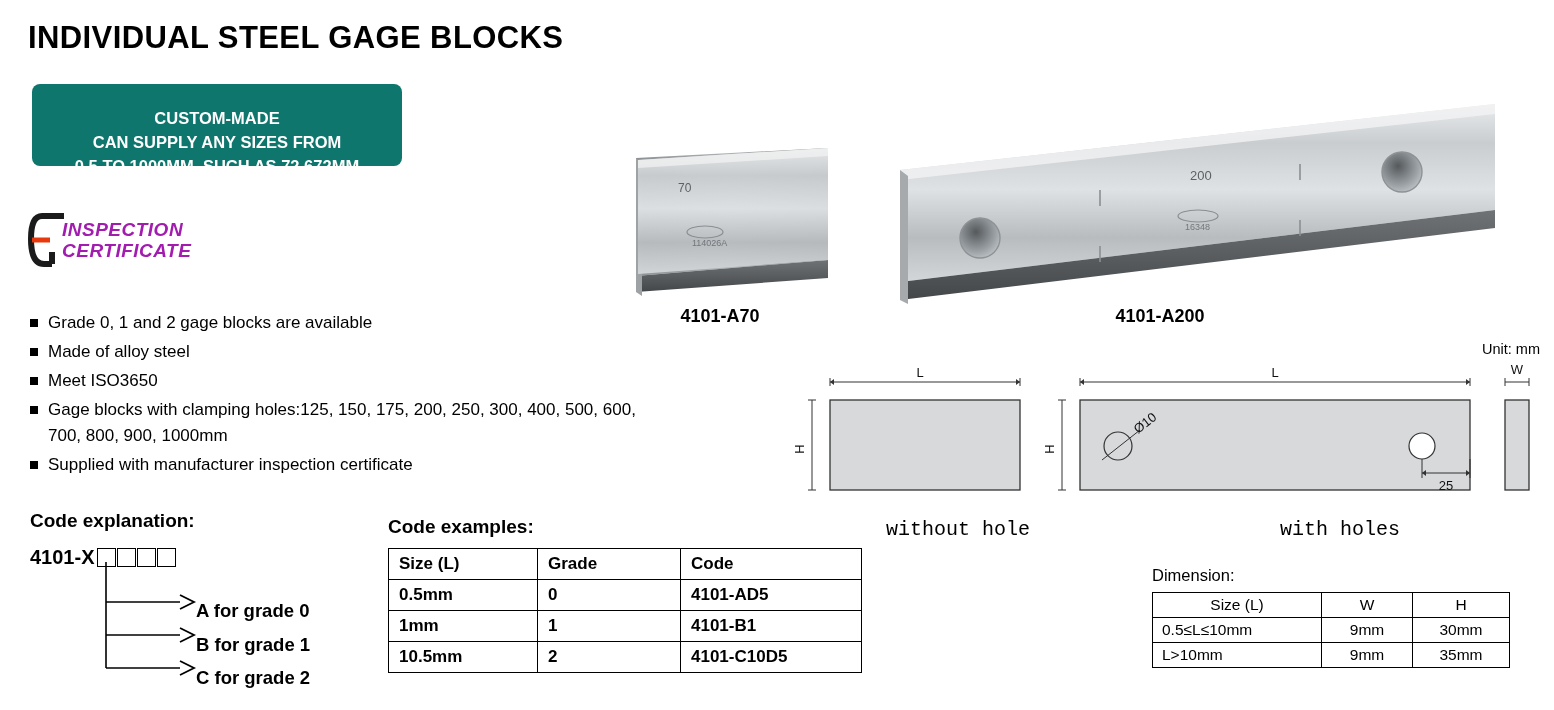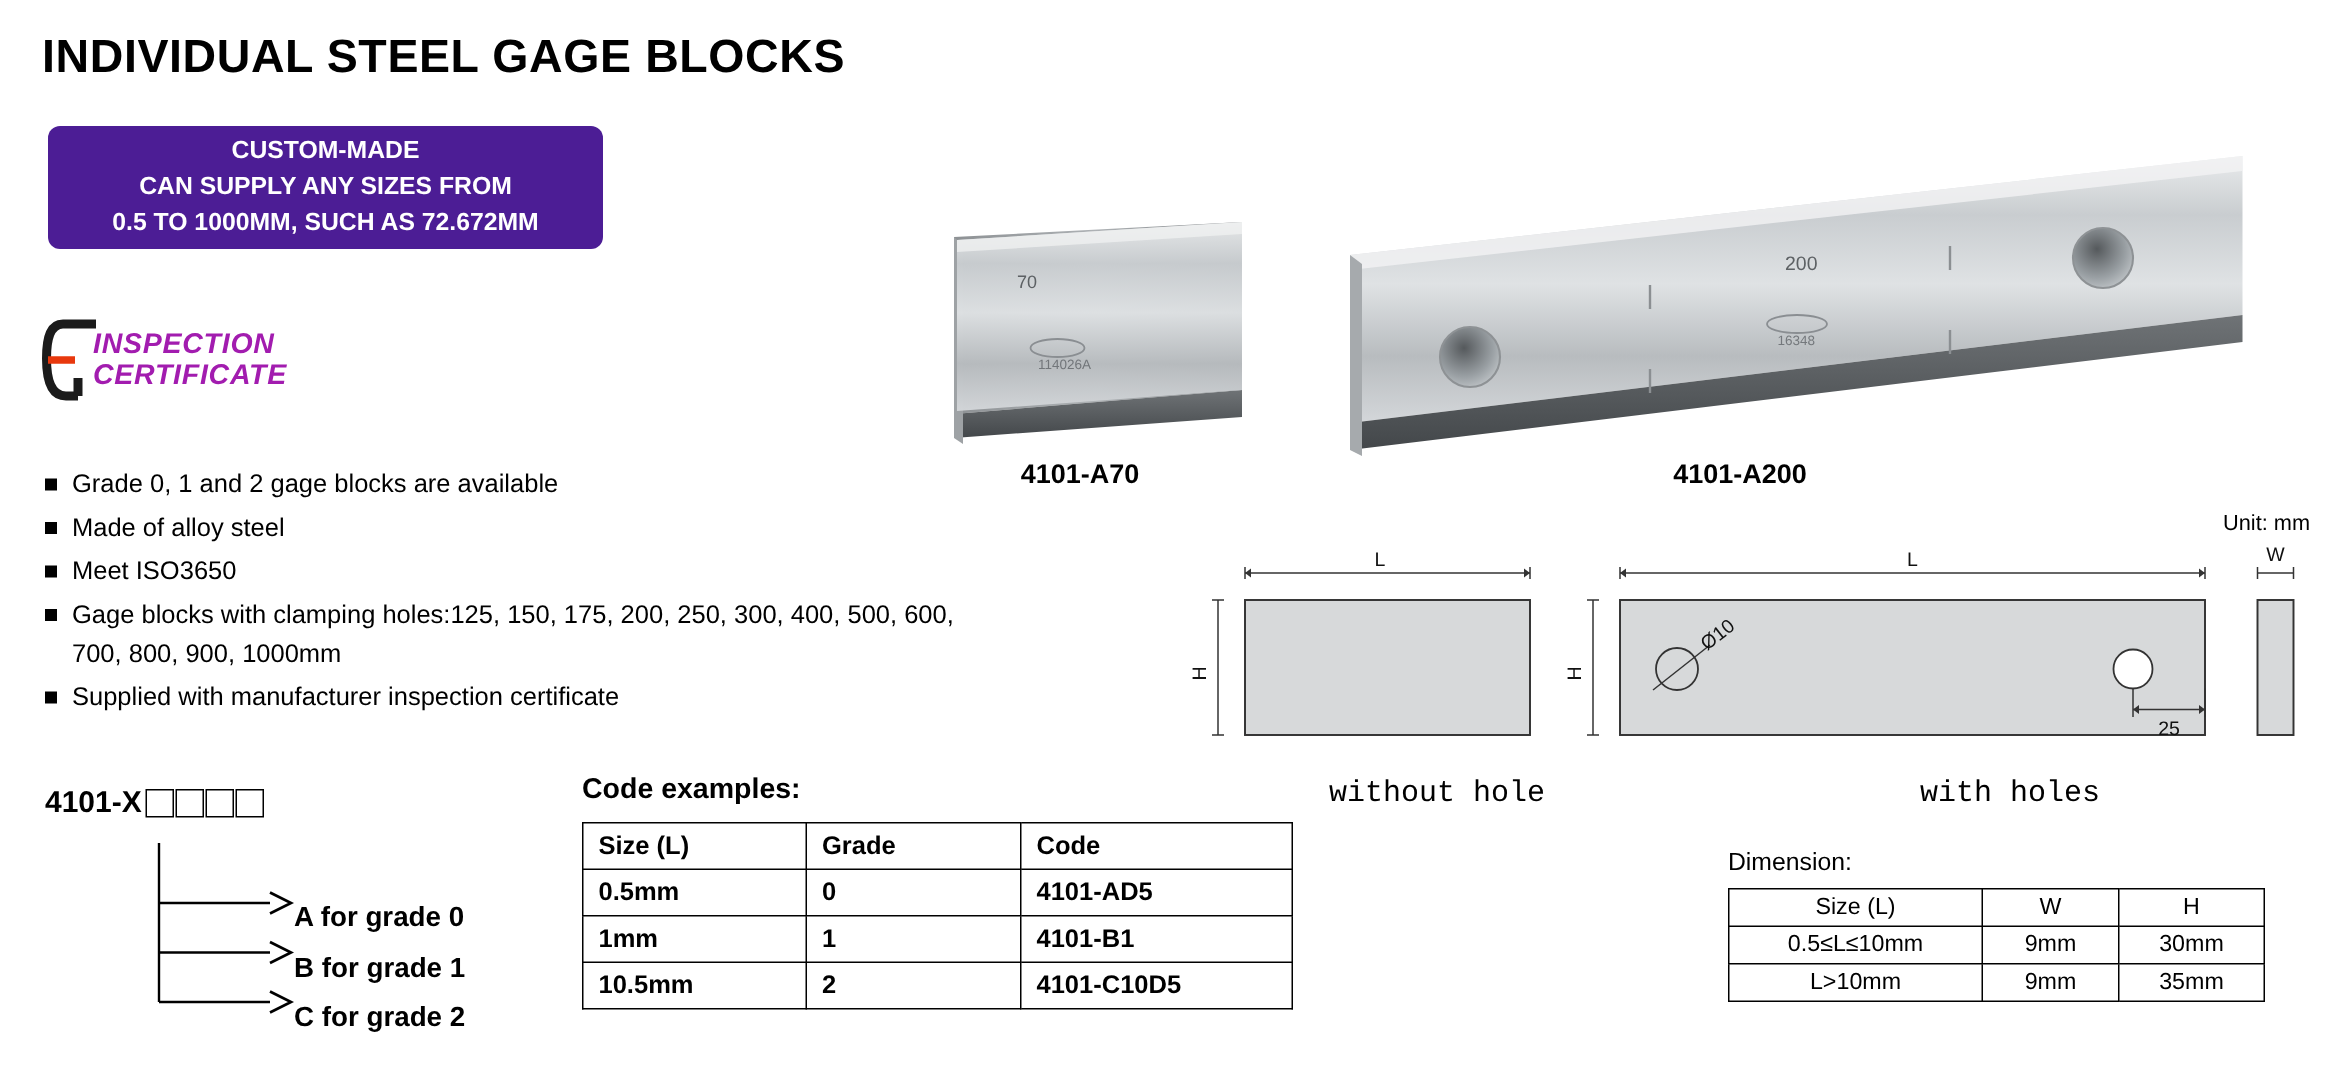--- a/index.html
+++ b/index.html
@@ -29,28 +29,28 @@
     letter-spacing: 0.4px;
   }
 
   
   #custom-banner {
     position: absolute;
     left: 32px;
     top: 84px;
     width: 370px;
     height: 82px;
-    background: #4c1d95;
+    background: #0f766e;
     border-radius: 8px;
     color: #ffffff;
     font-weight: bold;
     font-size: 16.5px;
     line-height: 24px;
     text-align: center;
-    padding-top: 4px;
+    padding-top: 22px;
     box-sizing: border-box;
   }
   #custom-banner div { white-space: nowrap; }
 
   
   #cert-logo {
     position: absolute;
     left: 28px;
     top: 212px;
     width: 240px;
@@ -210,21 +210,21 @@
   }
   #dimension-table th, #dimension-table td {
     font-size: 15.5px;
     font-weight: normal;
     padding: 3px 9px;
   }
   #dimension-table th:nth-child(1), #dimension-table td:nth-child(1) { width: 150px; }
   #dimension-table th:nth-child(2), #dimension-table td:nth-child(2) { width: 72px; text-align: center; }
   #dimension-table th:nth-child(3), #dimension-table td:nth-child(3) { width: 78px; text-align: center; }
   #dimension-table th { text-align: center; }
-  #dimension-table td:nth-child(1) { text-align: center; }
+  #dimension-table td:nth-child(1) { text-align: left; }
 </style>
 </head>
 <body>
 
 <div id="page">
 
   <div id="page-title">INDIVIDUAL STEEL GAGE BLOCKS</div>
 
   <div id="custom-banner">
     <div>CUSTOM-MADE</div>
@@ -261,20 +261,21 @@
       <div class="sq"></div>
       <div class="txt">Gage blocks with clamping holes:125, 150, 175, 200, 250, 300, 400, 500, 600, 700, 800, 900, 1000mm</div>
     </div>
     <div class="row">
       <div class="sq"></div>
       <div class="txt">Supplied with manufacturer inspection certificate</div>
     </div>
   </div>
 
   <div id="code-explanation">
+    <div class="heading">Code explanation:</div>
     <div class="codeline">
       <span>4101-X</span>
       <span class="boxes">
         <span></span>
         <span></span>
         <span></span>
         <span></span>
       </span>
     </div>
   </div>

